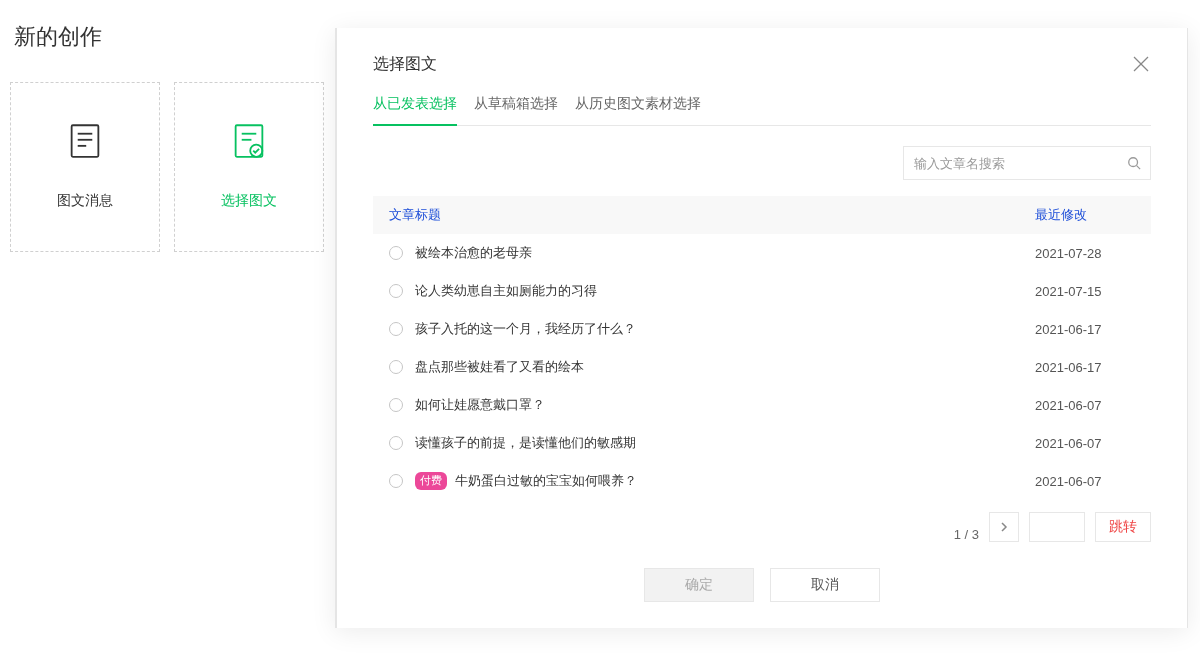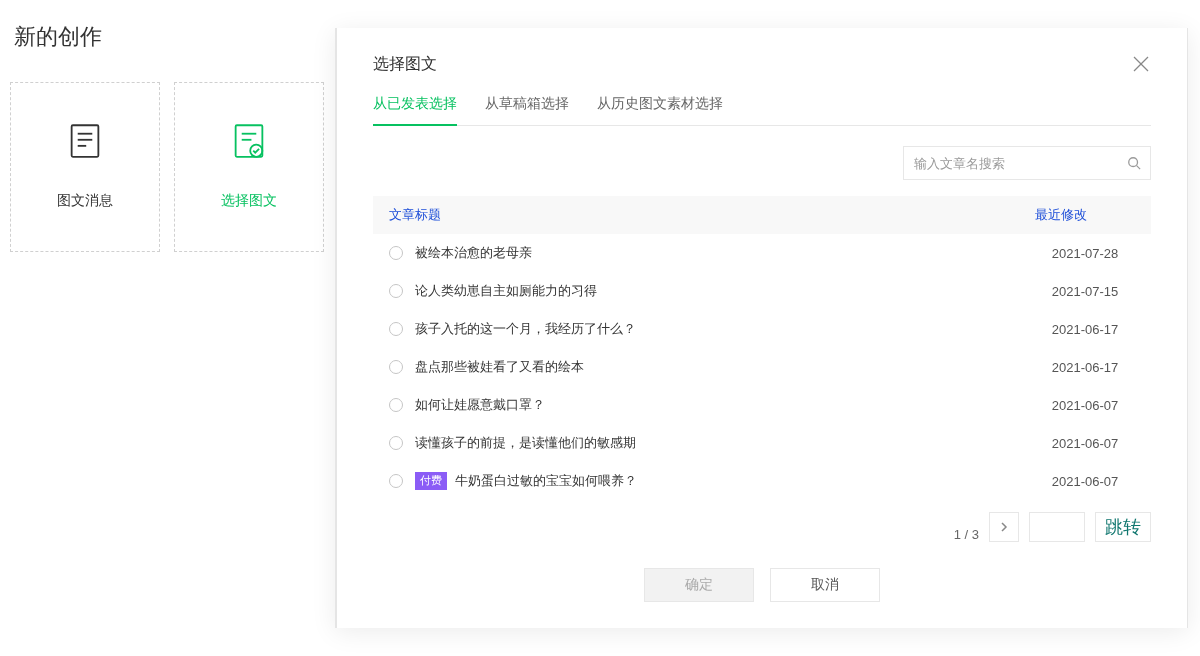--- a/index.html
+++ b/index.html
@@ -15,21 +15,21 @@
     .card-icon svg { width: 30px; height: 34px; }
     
     .modal-overlay { position: absolute; inset: 0; }
     .modal { position: absolute; left: 335px; top: 28px; right: 12px; bottom: 28px; background: #fff; border-left: 2px solid #e5e5e5; border-right: 1px solid #e5e5e5; box-shadow: 0 4px 24px rgba(0,0,0,0.08); display: flex; flex-direction: column; }
     
     .modal-header { padding: 26px 36px 0 36px; position: relative; }
     .modal-title { font-size: 16px; color: #333; margin-bottom: 20px; }
     .close-btn { position: absolute; right: 36px; top: 26px; cursor: pointer; color: #888; }
     .close-btn svg { width: 20px; height: 20px; }
     
-    .tabs { display: flex; gap: 28px; border-bottom: 1px solid #e7e7e7; }
+    .tabs { display: flex; gap: 17px; border-bottom: 1px solid #e7e7e7; }
     .tab { font-size: 14px; color: #666; padding-bottom: 12px; cursor: pointer; position: relative; }
     .tab.active { color: #07c160; }
     .tab.active::after { content: ""; position: absolute; left: 0; right: 0; bottom: -1px; height: 2px; background: #07c160; }
     
     .search-row { padding: 20px 36px 16px; display: flex; justify-content: flex-end; }
     .search-box { position: relative; width: 248px; }
     .search-input { width: 100%; height: 34px; border: 1px solid #e7e7e7; padding: 0 32px 0 10px; font-size: 13px; color: #333; outline: none; }
     .search-input::placeholder { color: #9a9a9a; }
     .search-icon { position: absolute; right: 10px; top: 50%; transform: translateY(-50%); color: #9a9a9a; }
     .search-icon svg { width: 14px; height: 14px; display: block; }
@@ -37,32 +37,32 @@
     .table-area { padding: 0 36px; flex: 1; display: flex; flex-direction: column; min-height: 0; }
     .thead { display: flex; background: #f8f8f8; height: 38px; align-items: center; padding: 0 16px; font-size: 13px; color: #1d4ed8; }
     .th-title { flex: 1; }
     .th-date { width: 100px; text-align: left; }
     
     .tbody { overflow-y: scroll; height: 260px; }
     .tbody::-webkit-scrollbar { width: 10px; }
     .tbody::-webkit-scrollbar-thumb { background: #c4c4c4; border-radius: 5px; }
     .tbody::-webkit-scrollbar-track { background: #f0f0f0; }
     
-    .row { display: flex; align-items: center; padding: 0 16px; height: 38px; font-size: 13px; color: #353535; text-align: center; }
+    .row { display: flex; align-items: center; padding: 0 16px; height: 38px; font-size: 13px; color: #353535; }
     .radio { width: 14px; height: 14px; border: 1px solid #c5c5c5; border-radius: 50%; margin-right: 12px; flex-shrink: 0; cursor: pointer; }
     .row-title { flex: 1; display: flex; align-items: center; gap: 8px; }
     .row-date { width: 100px; color: #555; }
-    .badge { background: #8b5cf6; color: #fff; font-size: 11px; padding: 1px 5px; border-radius: 0; line-height: 1.4; }
+    .badge { background: #ec4899; color: #fff; font-size: 11px; padding: 1px 5px; border-radius: 6px; line-height: 1.4; }
     
     .pager { display: flex; justify-content: flex-end; align-items: flex-end; gap: 10px; padding: 16px 36px 0; font-size: 13px; color: #666; }
     .pager-text { }
     .pager-btn { width: 30px; height: 30px; border: 1px solid #e7e7e7; display: flex; align-items: center; justify-content: center; cursor: pointer; color: #888; }
     .pager-btn svg { width: 10px; height: 10px; }
     .pager-input { width: 56px; height: 30px; border: 1px solid #e7e7e7; text-align: center; font-size: 13px; outline: none; }
-    .jump-btn { width: 56px; height: 30px; border: 1px solid #e7e7e7; background: #fff; font-size: 18px; color: #0f766e; cursor: pointer; display:flex; align-items:center; justify-content:center; }
+    .jump-btn { width: 56px; height: 30px; border: 1px solid #e7e7e7; background: #fff; font-size: 14px; color: #ef4444; cursor: pointer; display:flex; align-items:center; justify-content:center; }
     
     .footer { display: flex; justify-content: center; gap: 16px; padding: 26px 0; }
     .btn { width: 110px; height: 34px; font-size: 14px; border: 1px solid #e7e7e7; background: #fff; cursor: pointer; display:flex; align-items:center; justify-content:center; }
     .btn-primary { background: #f2f2f2; color: #aaa; border-color: #e7e7e7; cursor: not-allowed; }
     .btn-default { color: #555; }
   </style>
 </head>
 <body>
 
 <h1 class="page-title">新的创作</h1>

